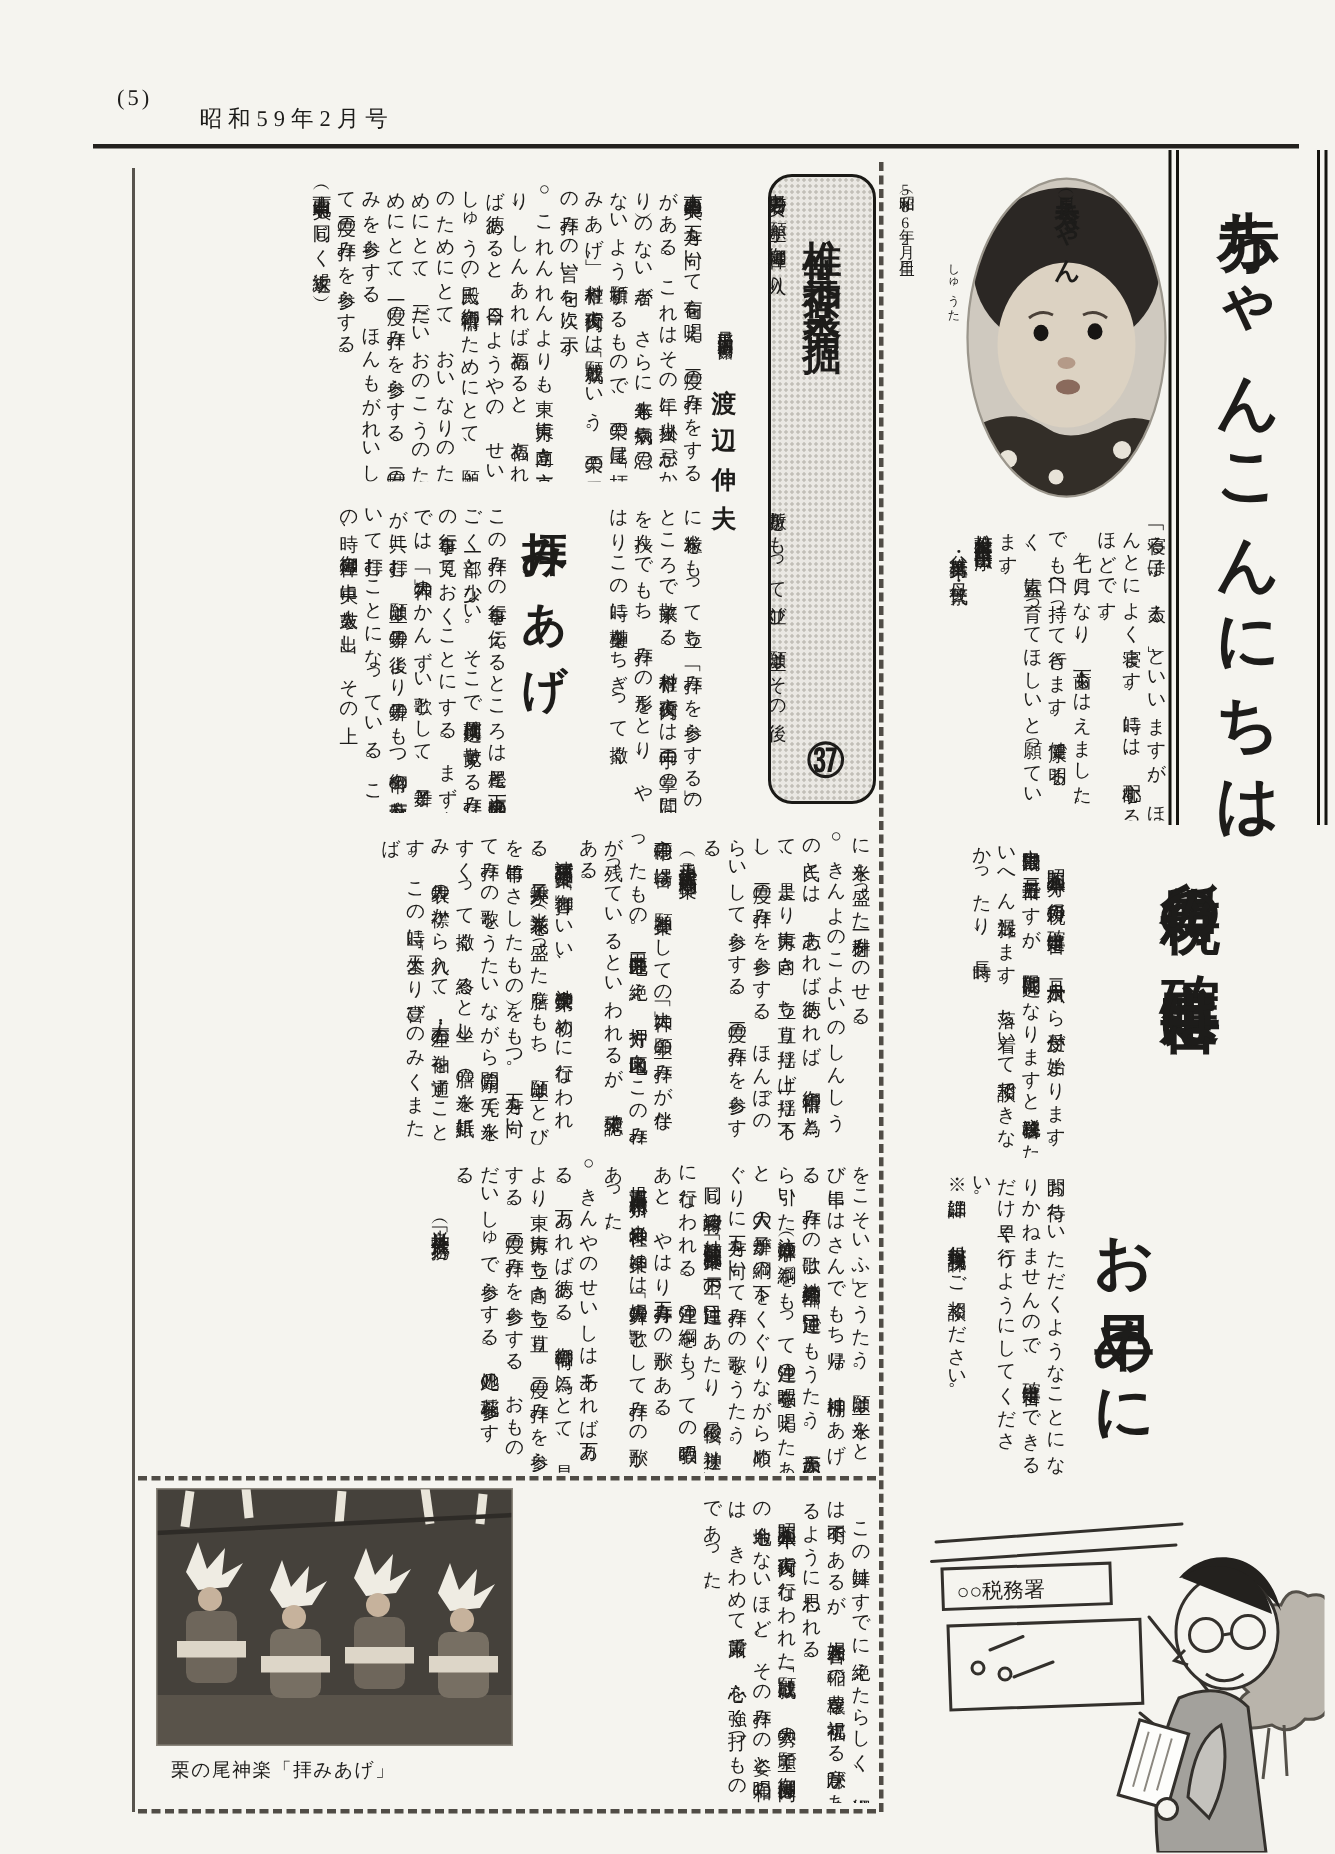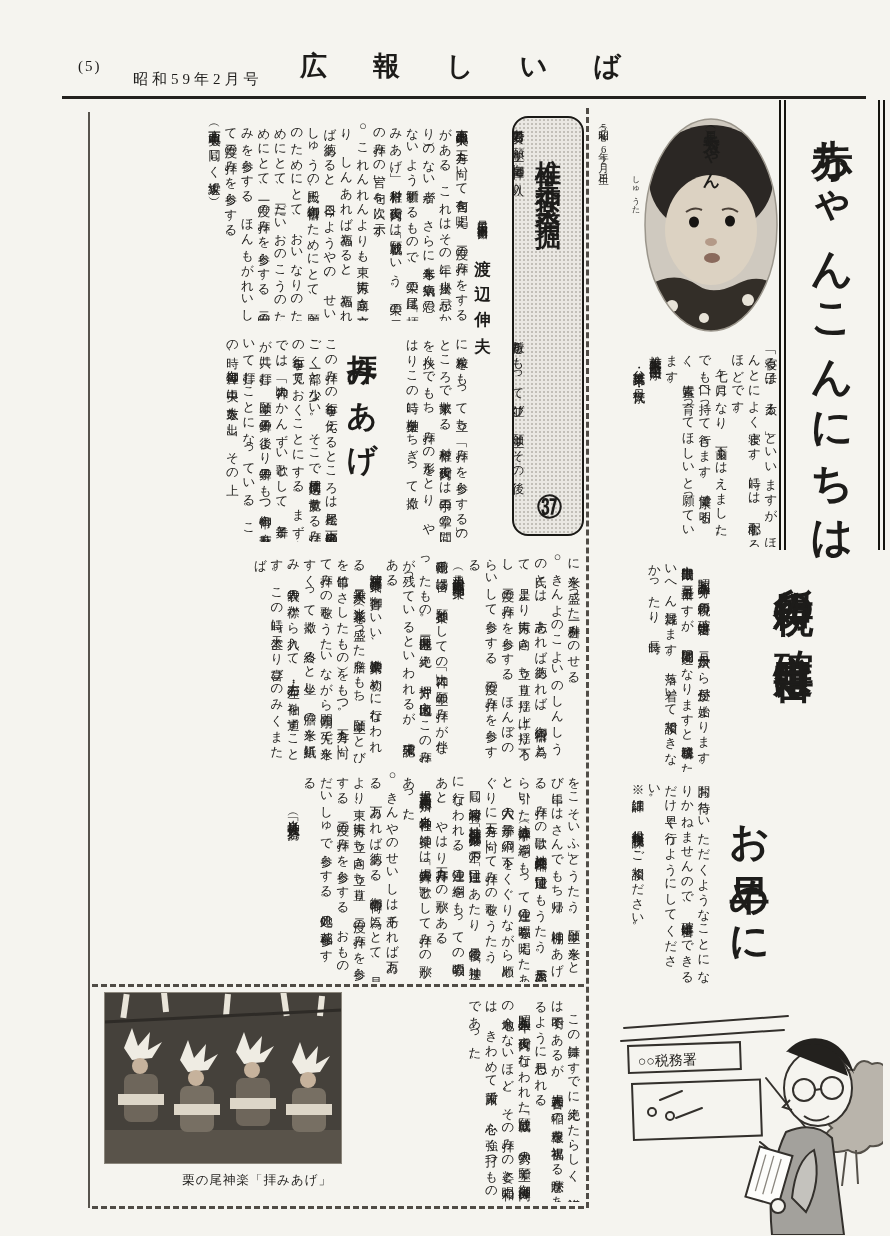--- a/index.html
+++ b/index.html
@@ -73,36 +73,35 @@
   .credit-author{font-size:16.5px; font-weight:600; letter-spacing:26px; margin-inline-start:24px;}
 
   .ogami-heading{
     writing-mode:vertical-rl; text-orientation:upright;
     font-size:30px; font-weight:700; letter-spacing:7px;
     margin:0 14px; padding-block-start:20px;
     font-family:"Liberation Sans","DejaVu Sans",sans-serif;
   }
 
   .kagura-photo{left:104px; top:992px; width:238px; height:172px;}
-  .photo-caption{left:114px; top:1172px; width:218px; text-align:right; font-size:12.5px; letter-spacing:1px;}
+  .photo-caption{left:114px; top:1172px; width:218px; text-align:left; font-size:12.5px; letter-spacing:1px;}
 
   
   .tax-h1{left:766px; top:556px; font-size:40px; font-weight:700; letter-spacing:4px; white-space:nowrap;}
   .tax-h2{left:722px; top:796px; font-size:40px; font-weight:700; letter-spacing:4px; white-space:nowrap;}
   .cartoon{left:618px; top:1000px; width:265px; height:235px;}
   .cartoon text{font-family:"Liberation Sans","DejaVu Sans",sans-serif;}
 </style>
 </head>
 <body>
 
 <div class="page">
 
   <span class="abs hdr-pagenum">(5)</span>
   <span class="abs hdr-issue">昭和59年2月号</span>
-  <span class="abs hdr-title sans">広報しいば</span>
   <div class="abs hdr-rule"></div>
 
   <div class="abs akachan-frame">
     <span class="akachan-text">赤ちゃんこんにちは</span>
   </div>
 
   <svg class="abs baby-photo" viewBox="0 0 134 214">
     <defs>
         <clipPath id="ovalClip">
           <ellipse cx="67" cy="107" rx="66" ry="106"></ellipse>

